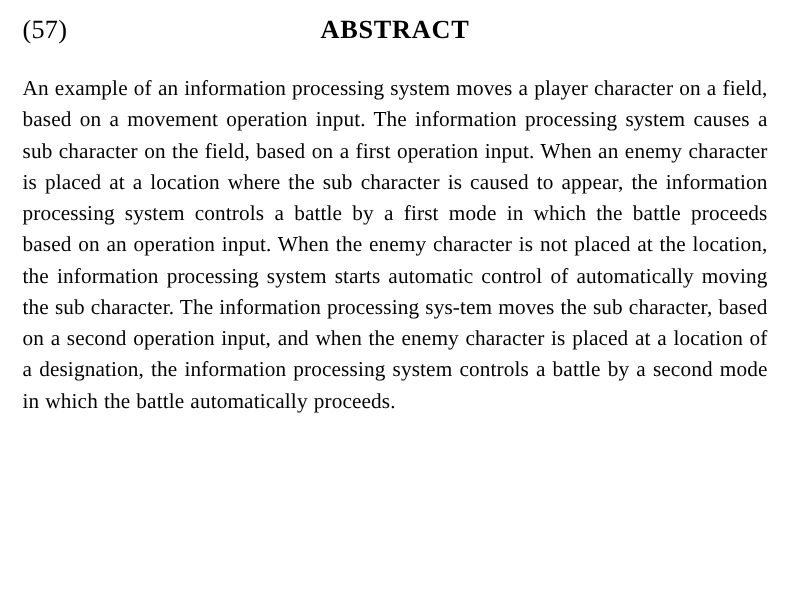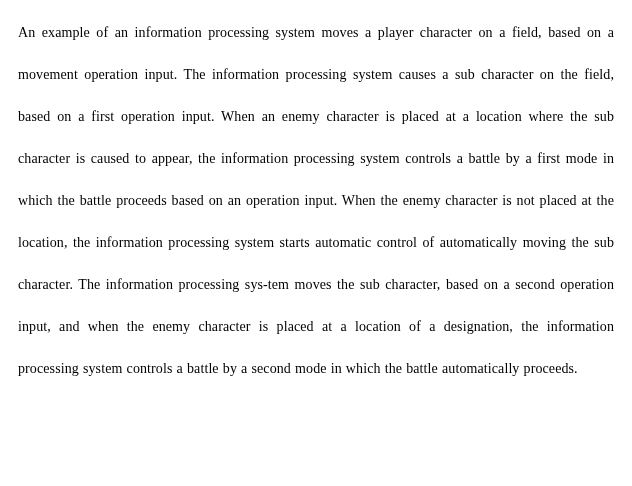--- a/index.html
+++ b/index.html
@@ -36,31 +36,35 @@
     position: absolute;
     left: 0;
     right: 0;
     text-align: center;
     font-size: 21px;
     line-height: 26px;
     font-weight: bold;
     letter-spacing: 0.6px;
   }
   .abstract-body {
-    margin-top: 2px;
-    font-size: 14px;
-    line-height: 42px;
+    margin-top: 18px;
+    font-size: 17px;
+    line-height: 25px;
     text-align: justify;
     text-justify: inter-word;
     letter-spacing: 0.1px;
     word-spacing: 0.5px;
     hyphens: manual;
   }
 </style>
 </head>
 <body>
 
 <div class="page">
 
+  <div class="header-row">
+    <span class="paragraph-number">(57)</span>
+    <span class="abstract-title">ABSTRACT</span>
+  </div>
 
   <div class="abstract-body">An example of an information processing system moves a player character on a field, based on a movement operation input. The information processing system causes a sub character on the field, based on a first operation input. When an enemy character is placed at a location where the sub character is caused to appear, the information processing system controls a battle by a first mode in which the battle proceeds based on an operation input. When the enemy character is not placed at the location, the information processing system starts automatic control of automatically moving the sub character. The information processing sys-tem moves the sub character, based on a second operation input, and when the enemy character is placed at a location of a designation, the information processing system controls a battle by a second mode in which the battle automatically proceeds.</div>
 
 </div>
 
 </body></html>

